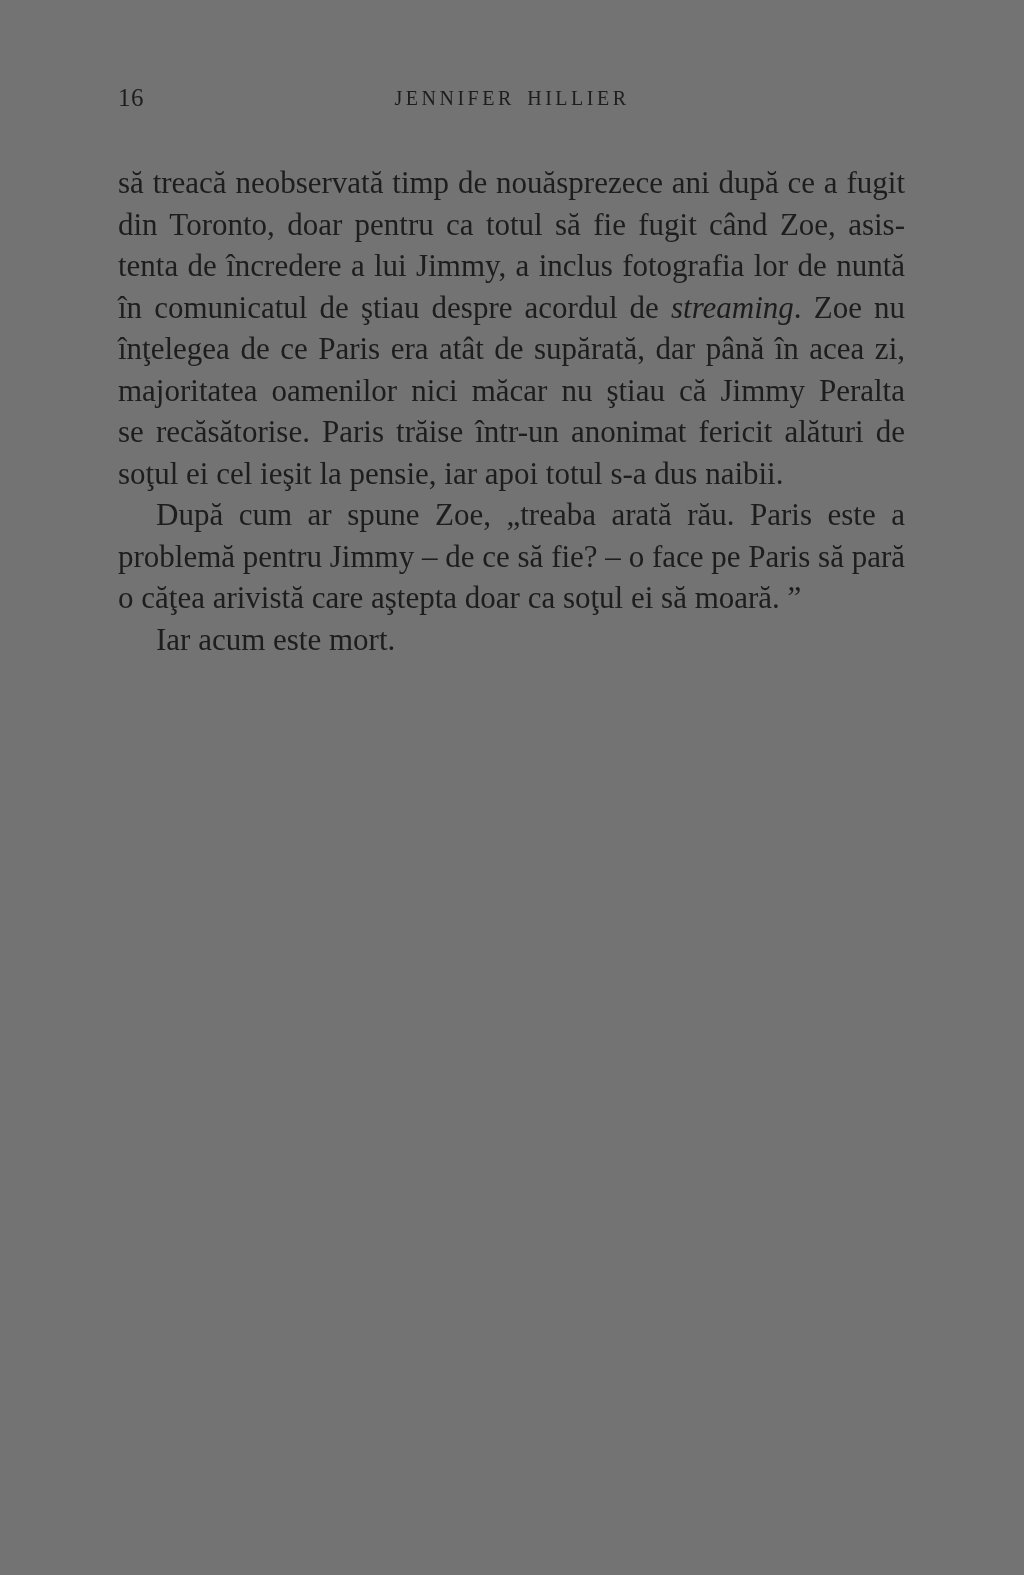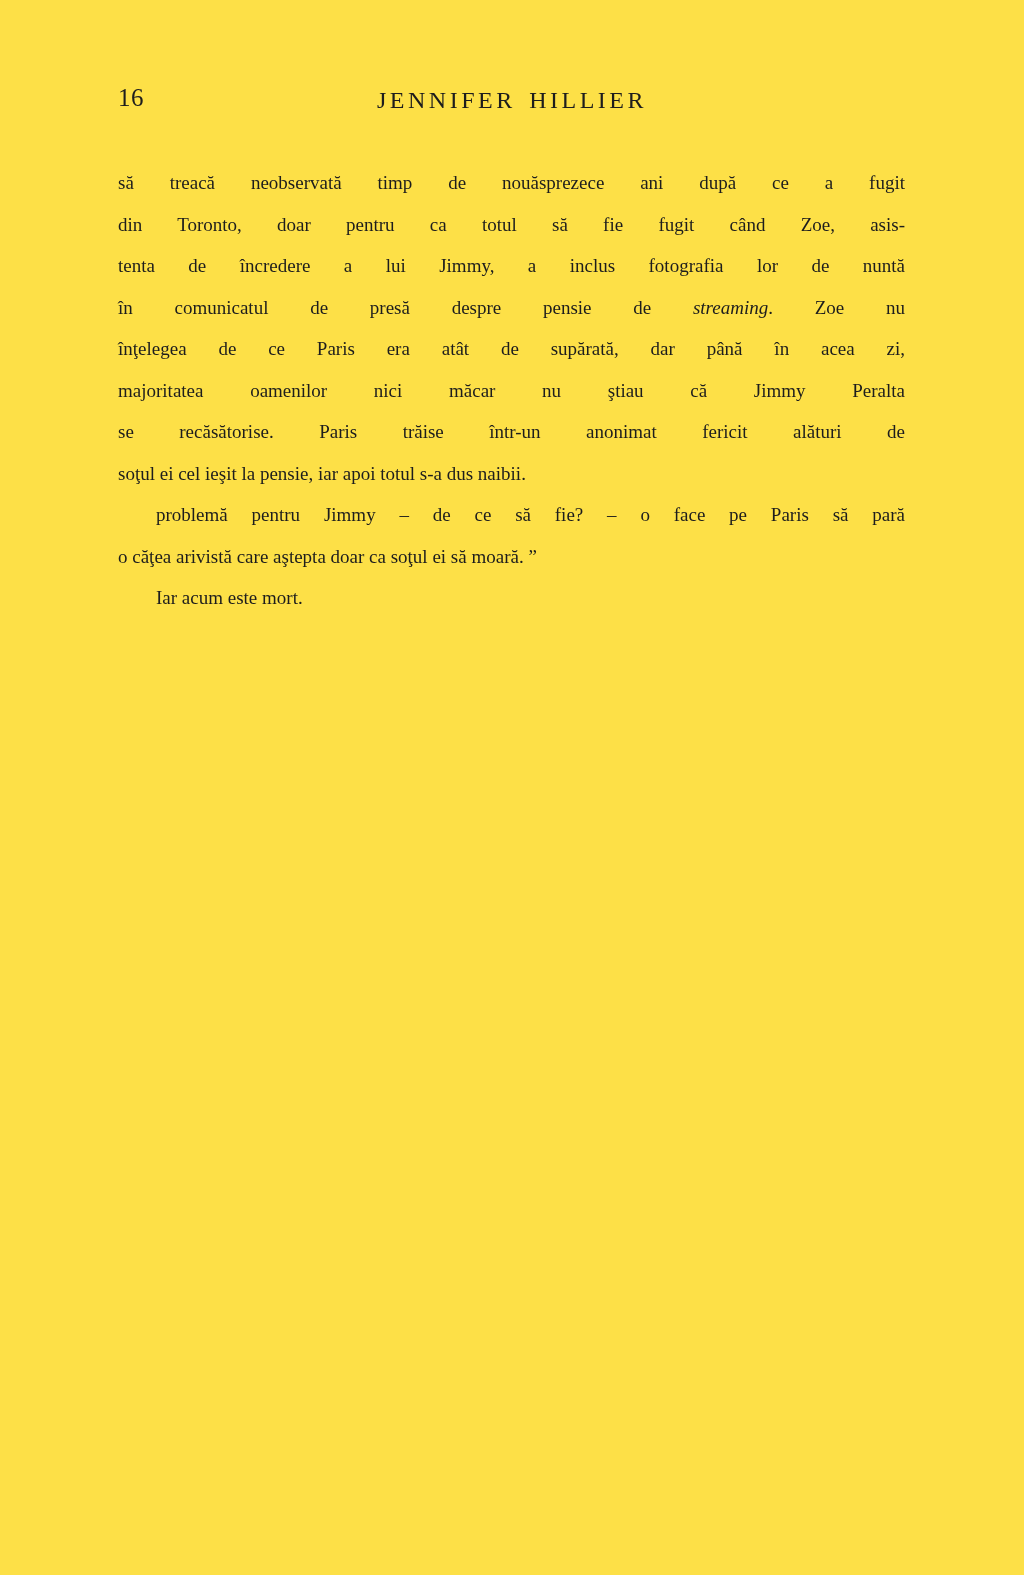--- a/index.html
+++ b/index.html
@@ -4,21 +4,21 @@
 <style>
   html, body {
     margin: 0;
     padding: 0;
     background: #ffffff;
   }
   .page {
     position: relative;
     width: 1024px;
     height: 1575px;
-    background: #fde047;
+    background: #737373;
     color: #1d1d1d;
     font-family: "Liberation Serif", serif;
     overflow: hidden;
   }
   .running-header {
     position: absolute;
     top: 84px;
     left: 0;
     width: 1024px;
     height: 32px;
@@ -27,39 +27,39 @@
     position: absolute;
     left: 118px;
     top: 0;
     font-size: 25px;
     letter-spacing: 0.5px;
   }
   .running-head {
     display: block;
     width: 100%;
     text-align: center;
-    font-size: 24px;
+    font-size: 20px;
     letter-spacing: 3.5px;
     word-spacing: 4px;
     padding-top: 3px;
     text-transform: uppercase;
   }
   .text-block {
     position: absolute;
     left: 118px;
     top: 162px;
     width: 787px;
   }
   .para {
     margin: 0;
     padding: 0;
   }
   .line {
     display: block;
-    font-size: 19px;
+    font-size: 31px;
     line-height: 41.5px;
     text-align: justify;
     text-align-last: justify;
     white-space: normal;
   }
   .line.last {
     text-align: center;
     text-align-last: left;
   }
   .para.indented .line:first-child {
@@ -75,27 +75,28 @@
   <header class="running-header">
     <span class="page-number">16</span>
     <span class="running-head">JENNIFER HILLIER</span>
   </header>
 
   <main class="text-block" id="text-block">
       <p class="para">
         <span class="line"><span>să treacă neobservată timp de nouăsprezece ani după ce a fugit</span></span>
         <span class="line"><span>din Toronto, doar pentru ca totul să fie fugit când Zoe, asis-</span></span>
         <span class="line"><span>tenta de încredere a lui Jimmy, a inclus fotografia lor de nuntă</span></span>
-        <span class="line"><span>în comunicatul de presă despre pensie de </span><em>streaming</em><span>. Zoe nu</span></span>
+        <span class="line"><span>în comunicatul de ştiau despre acordul de </span><em>streaming</em><span>. Zoe nu</span></span>
         <span class="line"><span>înţelegea de ce Paris era atât de supărată, dar până în acea zi,</span></span>
         <span class="line"><span>majoritatea oamenilor nici măcar nu ştiau că Jimmy Peralta</span></span>
         <span class="line"><span>se recăsătorise. Paris trăise într-un anonimat fericit alături de</span></span>
         <span class="line last"><span>soţul ei cel ieşit la pensie, iar apoi totul s-a dus naibii.</span></span>
       </p>
       <p class="para indented">
+        <span class="line"><span>După cum ar spune Zoe, „treaba arată rău. Paris este a</span></span>
         <span class="line"><span>problemă pentru Jimmy – de ce să fie? – o face pe Paris să pară</span></span>
         <span class="line last"><span>o căţea arivistă care aştepta doar ca soţul ei să moară. ”</span></span>
       </p>
       <p class="para indented">
         <span class="line last"><span>Iar acum este mort.</span></span>
       </p>
     </main>
 </div>
 
 </body></html>

